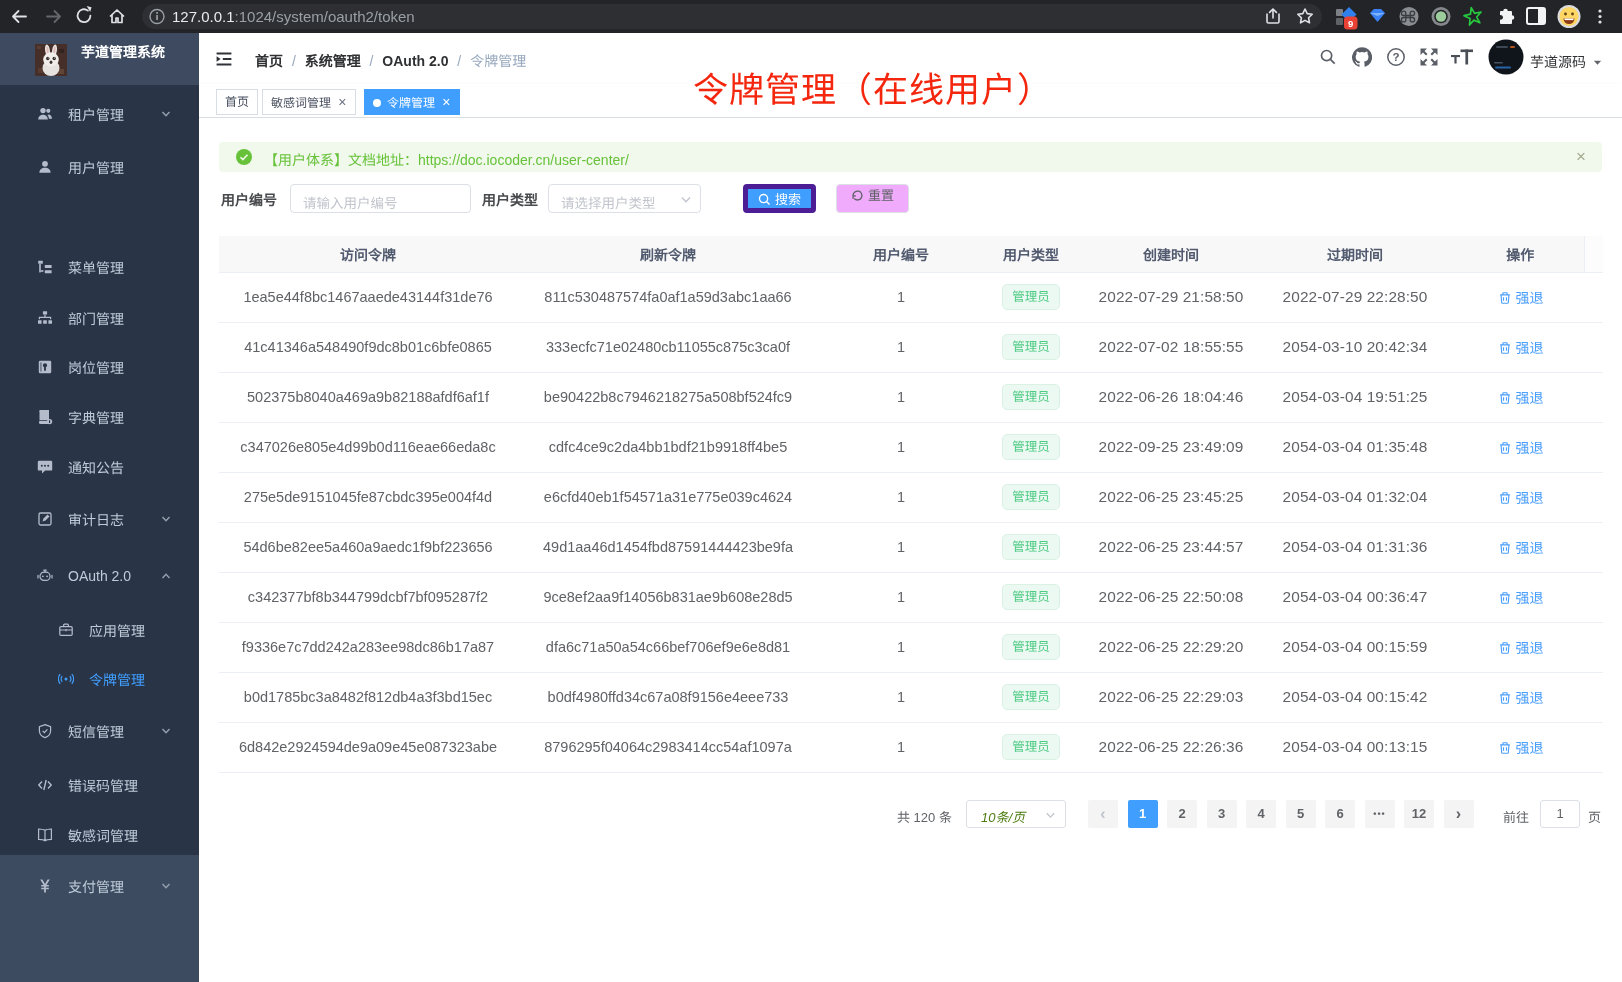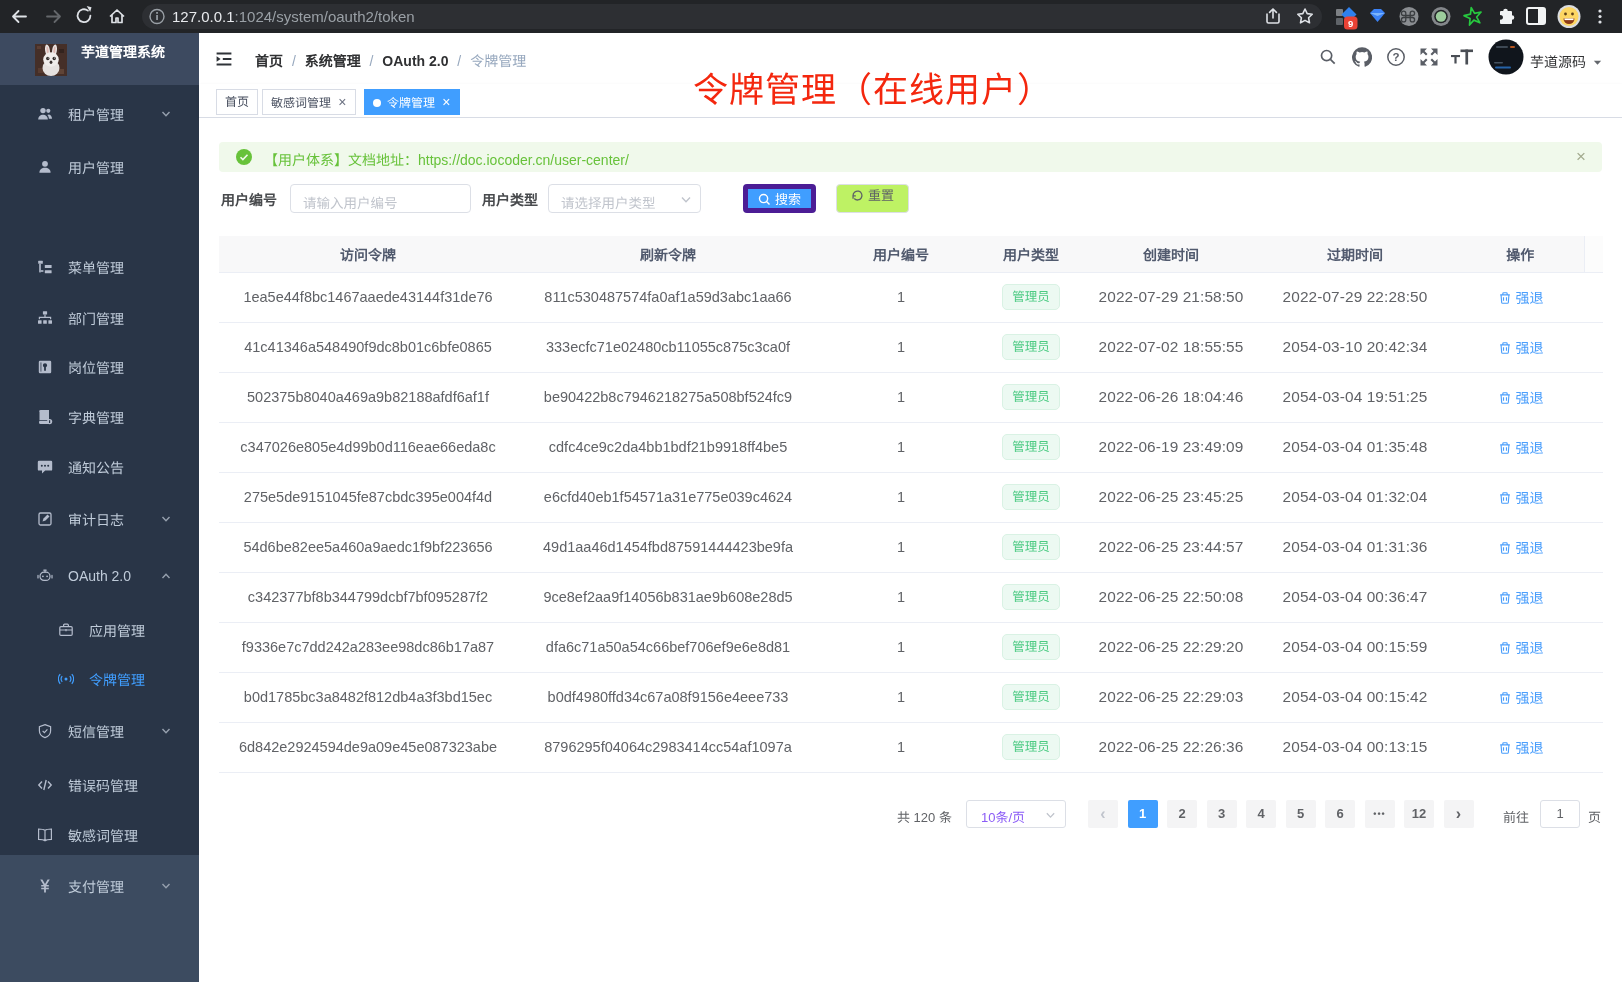--- a/index.html
+++ b/index.html
@@ -44,36 +44,36 @@
 .alert { position:absolute; left:20px; top:24px; width:1383px; height:30px; background:#f0f9eb; border-radius:4px; }
 .alert .chk { position:absolute; left:17px; top:7px; width:16px; height:16px; }
 .alert .atx { position:absolute; left:45px; top:7px; font-size:14px; color:#67c23a; }
 .alert .cls { position:absolute; right:16px; top:5px; font-size:17px; color:#a3ab8f; }
 .frow { position:absolute; left:20px; top:66px; width:1383px; height:29px; font-size:14px; }
 .flabel { position:absolute; top:5px; color:#484a4d; font-weight:700; }
 .finput { position:absolute; top:0; height:29px; border:1px solid #dcdfe6; border-radius:4px; background:#fff; }
 .ph { position:absolute; left:12px; top:7px; font-size:13.5px; color:#c0c4cc; }
 .btn { position:absolute; top:0; height:29px; border-radius:4px; font-size:13px; text-align:center; }
 .btn.primary { background:#409eff; color:#fff; border:5px solid #4c1d95; }
-.btn.plain { background:#bef264; color:#5e6266; border:1px solid #dcdfe6; }
+.btn.plain { background:#f0abfc; color:#5e6266; border:1px solid #dcdfe6; }
 
 table.tb { position:absolute; left:20px; top:118px; width:1384px; border-collapse:collapse; table-layout:fixed; font-size:14.5px; color:#606266; }
 table.tb th { height:36px; background:#f8f8f9; color:#515a6e; font-size:14px; font-weight:700; border-bottom:1px solid #ebeef5; }
 table.tb th.gut { background:#fcfcfc; border-left:1px solid #ebeef5; }
 table.tb td { height:50px; text-align:center; border-bottom:1px solid #ebeef5; font-weight:400; }
 table.tb td:nth-child(5), table.tb td:nth-child(6) { font-size:15.4px; letter-spacing:0.1px; }
 table.tb td:nth-child(7) { padding-left:10px; }
 table.tb th:nth-child(7) { padding-left:10px; }
 .gtag { display:inline-block; height:26px; line-height:24px; padding:0 9px; background:#ecf9f2; border:1px solid #d9f2e4; color:#4ecb84; border-radius:5px; font-size:12.5px; }
 .act { color:#4a9efc; font-size:14px; white-space:nowrap; }
 
 .pager { position:absolute; left:0; top:682px; width:1403px; height:28px; font-size:13px; color:#606266; }
 .pg-total { position:absolute; left:698px; top:7px; }
 .pg-size { position:absolute; left:767px; top:0; width:100px; height:28px; border:1px solid #dcdfe6; border-radius:3px; }
-.pg-size .t { position:absolute; left:14px; top:6px; color:#8b5cf6; }
+.pg-size .t { position:absolute; left:14px; top:6px; color:#4d7c0f;font-style:italic; }
 .pbtn { position:absolute; top:0; width:30px; height:28px; background:#f4f4f5; border-radius:2px; text-align:center; line-height:28px; color:#606266; font-weight:700; font-size:13px; }
 .pbtn.on { background:#409eff; color:#fff; }
 .pg-go { position:absolute; left:1304px; top:7px; }
 .pg-in { position:absolute; left:1341px; top:0; width:40px; height:28px; border:1px solid #dcdfe6; border-radius:3px; text-align:center; line-height:26px; color:#606266; }
 .pg-ye { position:absolute; left:1389px; top:7px; }
 </style>
 </head>
 <body>
 <div class="chrome">
   <svg width="1622" height="33" viewBox="0 0 1622 33">
@@ -421,21 +421,21 @@
               <td><span class="act"><svg width="14" height="14" viewBox="0 0 16 16" style="vertical-align:-2px" fill="none" stroke="#4a9efc" stroke-width="1.3">
                     <path d="M2.5 4.5h11M5.5 4.5V3a1 1 0 0 1 1-1h3a1 1 0 0 1 1 1v1.5M3.5 4.5l.7 8.6a1 1 0 0 0 1 .9h5.6a1 1 0 0 0 1-.9l.7-8.6M6.3 7v4M9.7 7v4"></path>
                   </svg> 强退</span></td>
               <td></td>
             </tr>
         <tr>
               <td>c347026e805e4d99b0d116eae66eda8c</td>
               <td>cdfc4ce9c2da4bb1bdf21b9918ff4be5</td>
               <td>1</td>
               <td><span class="gtag">管理员</span></td>
-              <td>2022-06-19 23:49:09</td>
+              <td>2022-09-25 23:49:09</td>
               <td>2054-03-04 01:35:48</td>
               <td><span class="act"><svg width="14" height="14" viewBox="0 0 16 16" style="vertical-align:-2px" fill="none" stroke="#4a9efc" stroke-width="1.3">
                     <path d="M2.5 4.5h11M5.5 4.5V3a1 1 0 0 1 1-1h3a1 1 0 0 1 1 1v1.5M3.5 4.5l.7 8.6a1 1 0 0 0 1 .9h5.6a1 1 0 0 0 1-.9l.7-8.6M6.3 7v4M9.7 7v4"></path>
                   </svg> 强退</span></td>
               <td></td>
             </tr>
         <tr>
               <td>275e5de9151045fe87cbdc395e004f4d</td>
               <td>e6cfd40eb1f54571a31e775e039c4624</td>
               <td>1</td>

